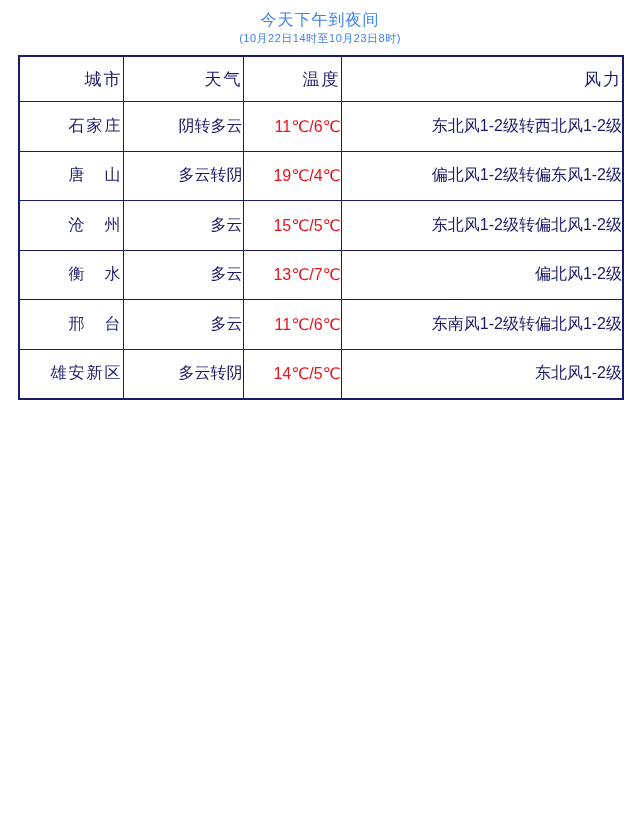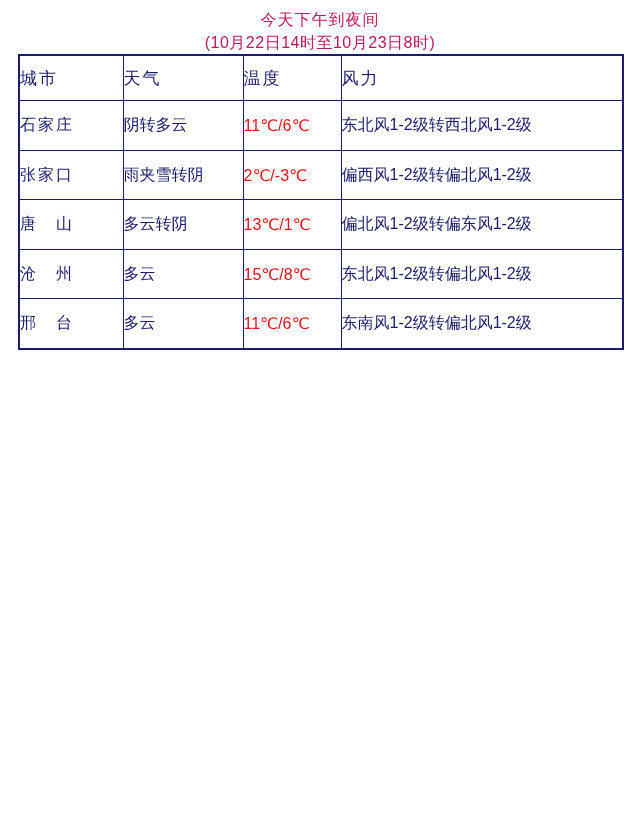--- a/index.html
+++ b/index.html
@@ -17,41 +17,41 @@
   .page {
     width: 640px;
     height: 828px;
     box-sizing: border-box;
     padding: 8px 18px 10px 18px;
     display: flex;
     flex-direction: column;
   }
   .title-block {
     text-align: center;
-    color: #be185d;
+    color: #3b82f6;
     line-height: 1.45;
-    margin-bottom: 0;
+    margin-bottom: 8px;
   }
   .title-main {
     font-size: 16px;
     letter-spacing: 1px;
   }
   .title-sub {
-    font-size: 16px;
+    font-size: 11px;
     letter-spacing: 0.5px;
   }
   table.wx {
     border-collapse: collapse;
     width: 604px;
     table-layout: fixed;
     border: 2px solid #1b1b6b;
   }
   table.wx td, table.wx th {
     border: 1px solid #1b1b6b;
-    text-align: left;
+    text-align: right;
     vertical-align: middle;
     font-weight: normal;
     padding: 0;
     height: 48.5px;
     font-size: 16px;
   }
   table.wx thead th {
     font-size: 17px;
     letter-spacing: 2px;
     height: 44px;
@@ -105,39 +105,45 @@
       </tr>
     </thead>
     <tbody>
       <tr>
         <td class="city">石家庄</td>
         <td class="wxtxt">阴转多云</td>
         <td class="temp">11℃/6℃</td>
         <td class="wind">东北风1-2级转西北风1-2级</td>
       </tr>
       <tr>
-        <td class="city">张家口</td>
-        <td class="wxtxt">雨夹雪转阴</td>
-        <td class="temp">2℃/-3℃</td>
-        <td class="wind">偏西风1-2级转偏北风1-2级</td>
-      </tr>
-      <tr>
         <td class="city">唐　山</td>
         <td class="wxtxt">多云转阴</td>
-        <td class="temp">13℃/1℃</td>
+        <td class="temp">19℃/4℃</td>
         <td class="wind">偏北风1-2级转偏东风1-2级</td>
       </tr>
       <tr>
         <td class="city">沧　州</td>
         <td class="wxtxt">多云</td>
-        <td class="temp">15℃/8℃</td>
+        <td class="temp">15℃/5℃</td>
         <td class="wind">东北风1-2级转偏北风1-2级</td>
+      </tr>
+      <tr>
+        <td class="city">衡　水</td>
+        <td class="wxtxt">多云</td>
+        <td class="temp">13℃/7℃</td>
+        <td class="wind">偏北风1-2级</td>
       </tr>
       <tr>
         <td class="city">邢　台</td>
         <td class="wxtxt">多云</td>
         <td class="temp">11℃/6℃</td>
         <td class="wind">东南风1-2级转偏北风1-2级</td>
       </tr>
+      <tr>
+        <td class="city">雄安新区</td>
+        <td class="wxtxt">多云转阴</td>
+        <td class="temp">14℃/5℃</td>
+        <td class="wind">东北风1-2级</td>
+      </tr>
     </tbody>
   </table>
 
 </div>
 
 </body></html>

